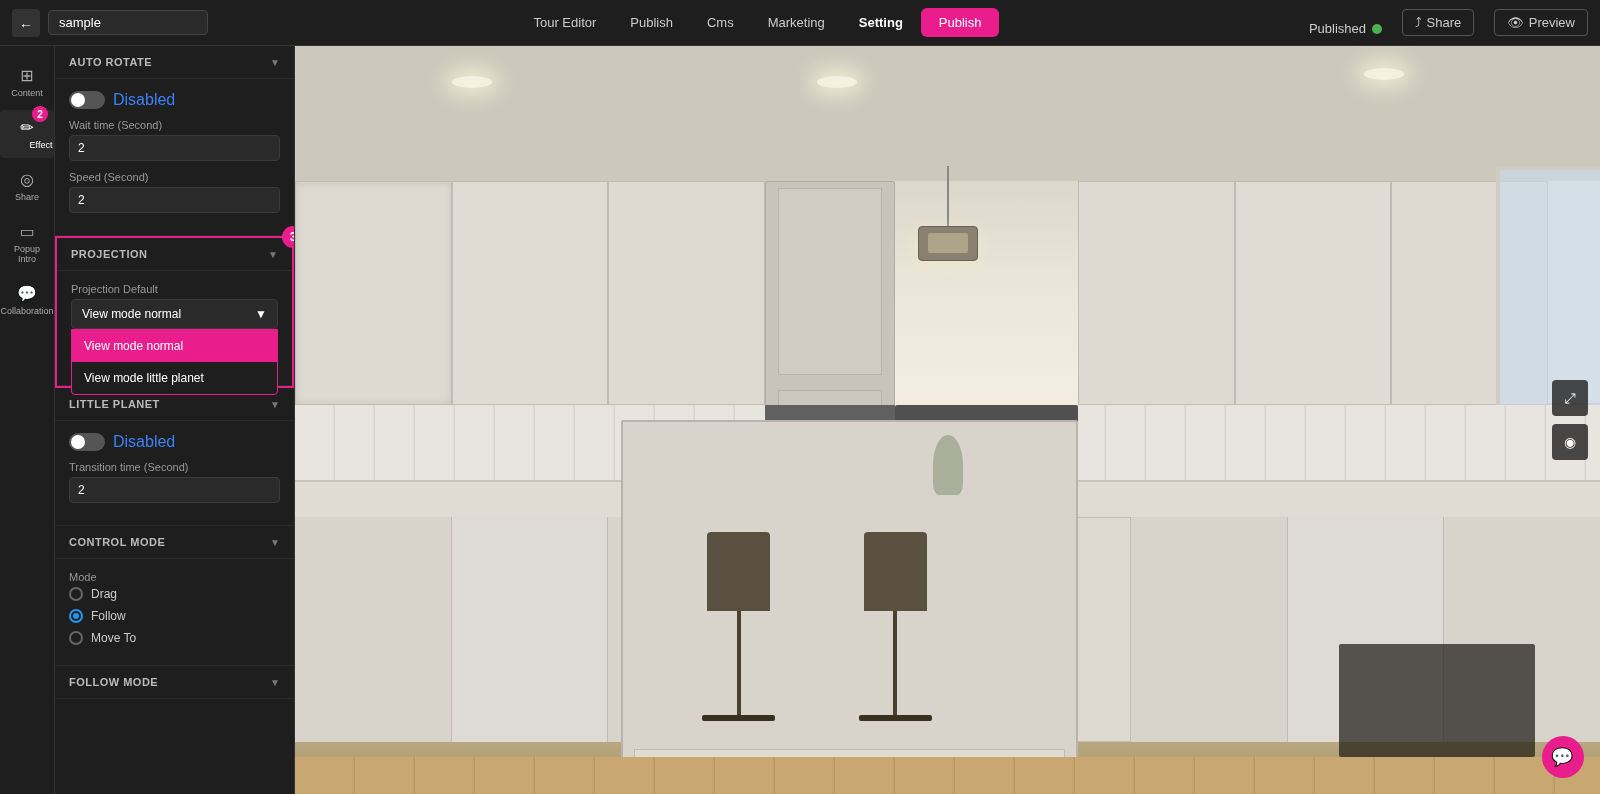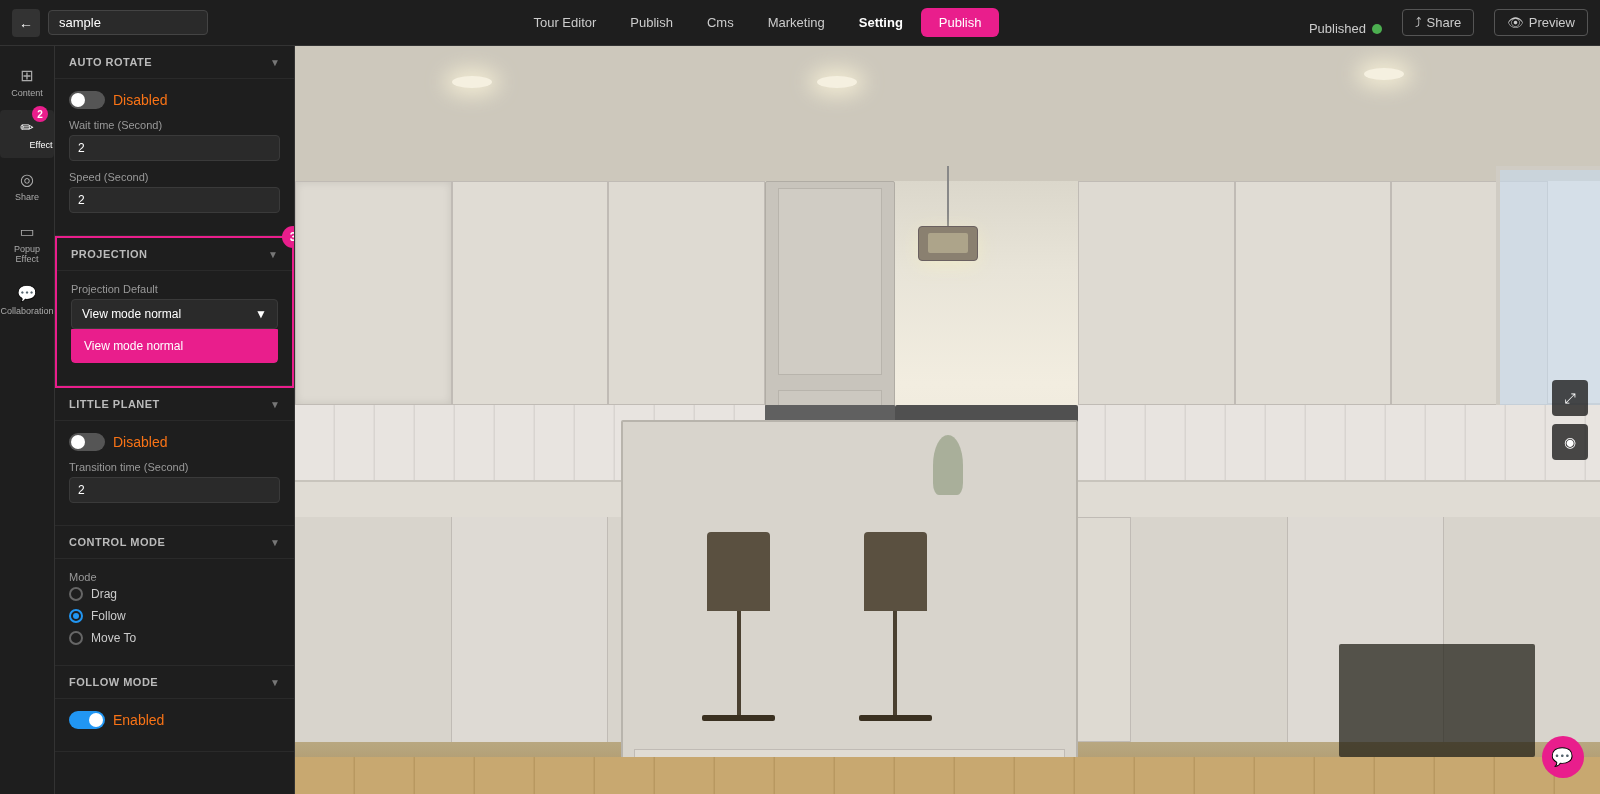--- a/index.html
+++ b/index.html
@@ -151,21 +151,21 @@
     .toggle-switch .knob {
       width: 14px; height: 14px;
       background: #fff;
       border-radius: 50%;
       position: absolute;
       top: 2px; left: 2px;
       transition: left 0.2s;
     }
     .toggle-switch.enabled { background: #2196f3; }
     .toggle-switch.enabled .knob { left: 20px; }
-    .toggle-label { font-size: 14px; color: #f97316; }
+    .toggle-label { font-size: 16px; color: #3b82f6; }
 
     .field-label { font-size: 11px; color: #999; margin-bottom: 4px; }
     .field-input {
       width: 100%;
       background: #2a2a2a;
       border: 1px solid #3a3a3a;
       border-radius: 4px;
       color: #fff;
       padding: 5px 8px;
       font-size: 12px;
@@ -323,21 +323,21 @@
       <span class="badge-num">2</span>
       <span class="icon-sym">✏</span>
       <span class="icon-label">Effect</span>
     </div>
     <div class="sidebar-icon-item">
       <span class="icon-sym">◎</span>
       <span class="icon-label">Share</span>
     </div>
     <div class="sidebar-icon-item">
       <span class="icon-sym">▭</span>
-      <span class="icon-label">Popup Effect</span>
+      <span class="icon-label">Popup Intro</span>
     </div>
     <div class="sidebar-icon-item">
       <span class="icon-sym">💬</span>
       <span class="icon-label">Collaboration</span>
     </div>
   </div>
 
   <div class="panel">
 
     <div>
@@ -367,20 +367,21 @@
       </div>
       <div class="section-body">
         <div class="field-label">Projection Default</div>
         <div class="dropdown-container">
           <div class="dropdown-btn">
             <span>View mode normal</span>
             <span>▼</span>
           </div>
           <div class="dropdown-list">
             <div class="dropdown-item selected">View mode normal</div>
+            <div class="dropdown-item">View mode little planet</div>
           </div>
         </div>
         <div style="margin-top: 8px;">
           <input class="field-input" value="2" style="">
         </div>
       </div>
     </div>
 
     <div>
       <div class="section-header">
@@ -419,28 +420,20 @@
           <span class="radio-label">Move To</span>
         </div>
       </div>
     </div>
 
     <div>
       <div class="section-header">
         <span class="section-title">FOLLOW MODE</span>
         <span class="chevron">▼</span>
       </div>
-      <div class="section-body">
-        <div class="toggle-row">
-          <div class="toggle-switch enabled">
-            <div class="knob"></div>
-          </div>
-          <span class="toggle-label">Enabled</span>
-        </div>
-      </div>
     </div>
 
   </div>
 
   <div class="canvas">
 
     <div style="width:100%;height:100%;position:relative;overflow:hidden;">
 
       <div style="position:absolute;inset:0;background:linear-gradient(180deg, #c8c4b8 0%, #d8d4c8 15%, #e8e4d8 30%, #f2ede0 45%, #ede8da 60%, #ddd8c8 75%, #c4b898 88%, #a89060 100%);"></div>
 

